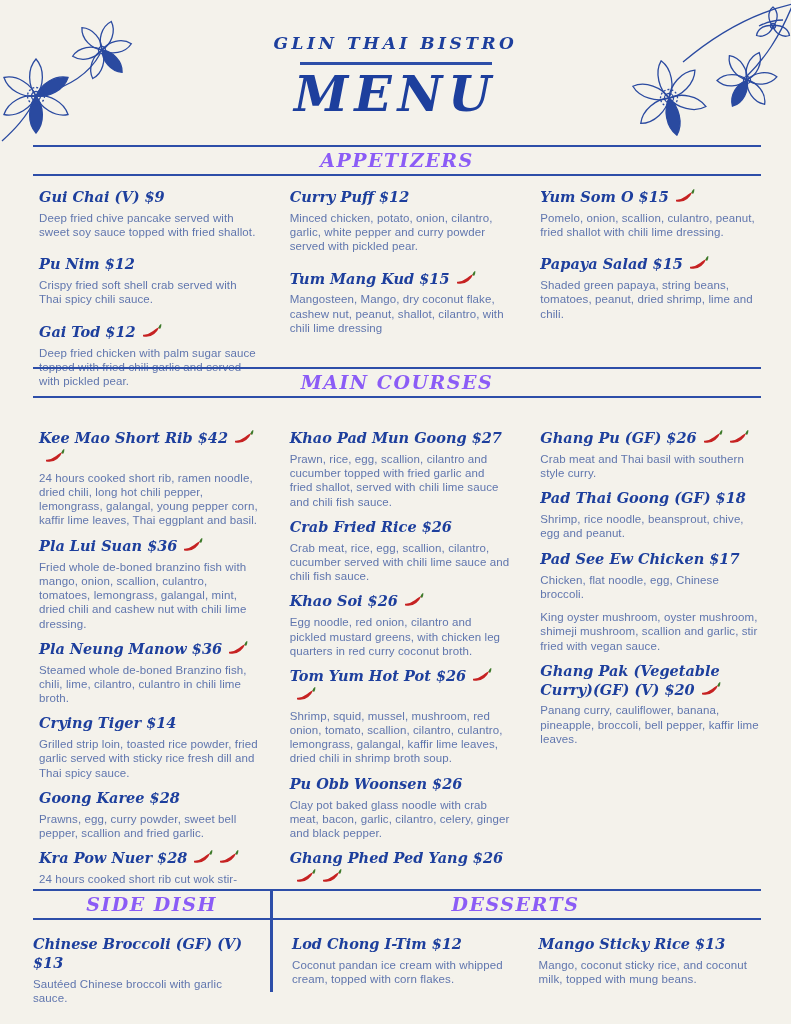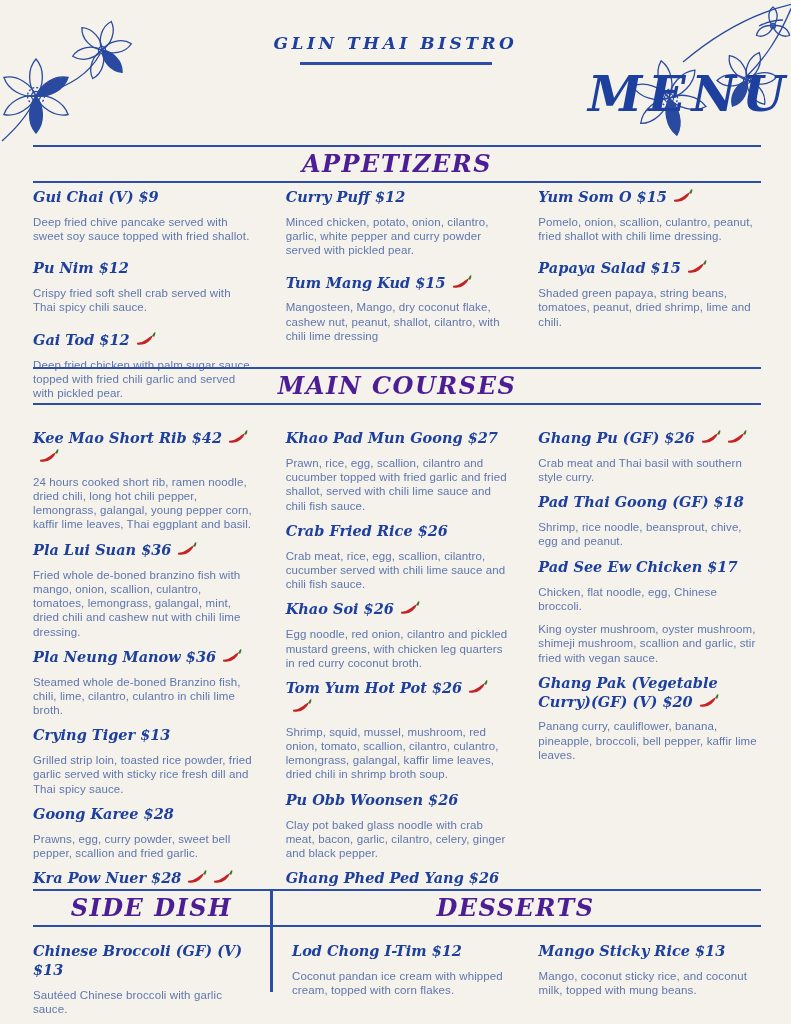--- a/index.html
+++ b/index.html
@@ -8,33 +8,33 @@
     background:#f4f2eb;
     font-family:"Liberation Sans",sans-serif;
     -webkit-font-smoothing:antialiased;
   }
   .serif{font-family:"DejaVu Serif",serif;font-style:italic;font-weight:700}
 
   
   #brand{text-align:center;padding-top:33px;position:relative;z-index:2}
   #brand-name{font-size:17px;letter-spacing:3.5px;color:#1d3f9d}
   .brand-rule{width:192px;height:2.5px;background:#2d4ea8;margin:9px auto 4px}
-  #menu-title{font-size:49px;letter-spacing:6px;color:#1d3f9d;text-align:right;line-height:1.05}
+  #menu-title{font-size:49px;letter-spacing:6px;color:#1d3f9d;text-align:center;line-height:1.05}
 
   .abs{position:absolute;left:0;right:0}
   .bar{margin:0 30px 0 33px;border-top:2.5px solid #2d4ea8;border-bottom:2.5px solid #2d4ea8;text-align:center;padding:2px 0 3px}
-  .section-title{font-size:24px;letter-spacing:1.5px;color:#4c1d95}
-
-  .cols{position:absolute;left:33px;right:30px;display:grid;grid-template-columns:1fr 1fr 1fr;column-gap:30px;align-items:start}
+  .section-title{font-size:19px;letter-spacing:1.5px;color:#8b5cf6}
+
+  .cols{position:absolute;left:39px;right:30px;display:grid;grid-template-columns:1fr 1fr 1fr;column-gap:30px;align-items:start}
   #appetizers-cols{top:188px}
   #mains-cols{top:429px}
 
   .item-name{font-family:"DejaVu Serif",serif;font-style:italic;font-weight:700;
     font-size:14.5px;color:#1d3f9d;margin:0 0 4px;line-height:1.3}
-  .item-desc{font-size:11.5px;line-height:1.24;color:#6076ae;margin:8px 0 9px;letter-spacing:.1px}
+  .item-desc{font-size:11.5px;line-height:1.24;color:#6076ae;margin:0 0 9px;letter-spacing:.1px}
   .roomy .item-desc{margin-bottom:16px}
   .chili{width:21px;height:13px;margin-left:5px;vertical-align:-1px;display:inline-block;transform:rotate(-6deg)}
 
   
   #bottom{position:absolute;top:889px;left:0;right:0;bottom:0;background:#f4f2eb;padding:0 30px 12px 33px;z-index:3}
   .bt{position:relative}
   .bt-header{display:grid;grid-template-columns:237px 1fr;border-top:2.5px solid #2d4ea8;border-bottom:2.5px solid #2d4ea8;text-align:center;padding:2px 0 3px}
   .bt-body{display:grid;grid-template-columns:237px 1fr;padding-top:15px}
   .bt-left{padding-right:16px}
   .bt-right{display:grid;grid-template-columns:1fr 1fr;column-gap:24px;padding-left:22px}
@@ -187,21 +187,21 @@
         <div class="item-desc">Fried whole de-boned branzino fish with mango, onion, scallion, culantro, tomatoes, lemongrass, galangal, mint, dried chili and cashew nut with chili lime dressing.</div>
       </div>
       <div>
         <div class="item-name"><span>Pla Neung Manow $36</span><svg class="chili" viewBox="0 0 26 16">
             <path d="M2 13 Q10 15.5 16 11.5 Q21 8 23.2 3.5 Q19 5 14.5 8 Q8 12 2 10.8 Z" fill="#c62222"></path>
             <path d="M23 4 Q24.3 1.6 25.8 0.8 Q24.8 3.2 23.6 4.8" stroke="#3d7a2a" stroke-width="1.8" fill="none" stroke-linecap="round"></path>
           </svg></div>
         <div class="item-desc">Steamed whole de-boned Branzino fish, chili, lime, cilantro, culantro in chili lime broth.</div>
       </div>
       <div>
-        <div class="item-name"><span>Crying Tiger $13</span></div>
+        <div class="item-name"><span>Crying Tiger $14</span></div>
         <div class="item-desc">Grilled strip loin, toasted rice powder, fried garlic served with sticky rice fresh dill and Thai spicy sauce.</div>
       </div>
       <div>
         <div class="item-name"><span>Goong Karee $28</span></div>
         <div class="item-desc">Prawns, egg, curry powder, sweet bell pepper, scallion and fried garlic.</div>
       </div>
       <div>
         <div class="item-name"><span>Kra Pow Nuer $28</span><svg class="chili" viewBox="0 0 26 16">
             <path d="M2 13 Q10 15.5 16 11.5 Q21 8 23.2 3.5 Q19 5 14.5 8 Q8 12 2 10.8 Z" fill="#c62222"></path>
             <path d="M23 4 Q24.3 1.6 25.8 0.8 Q24.8 3.2 23.6 4.8" stroke="#3d7a2a" stroke-width="1.8" fill="none" stroke-linecap="round"></path>

